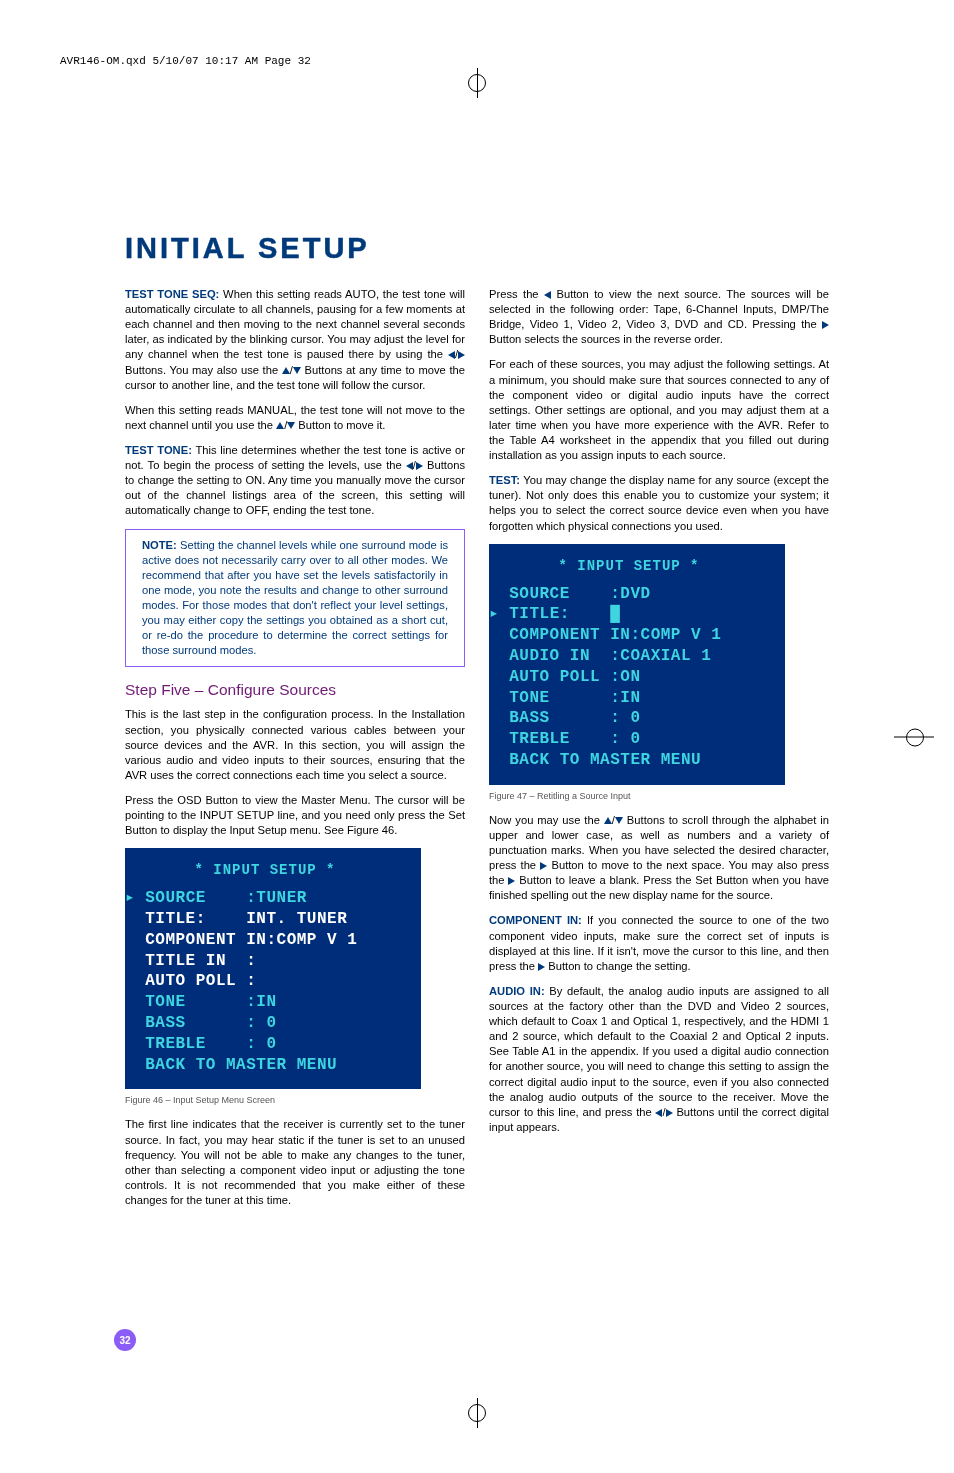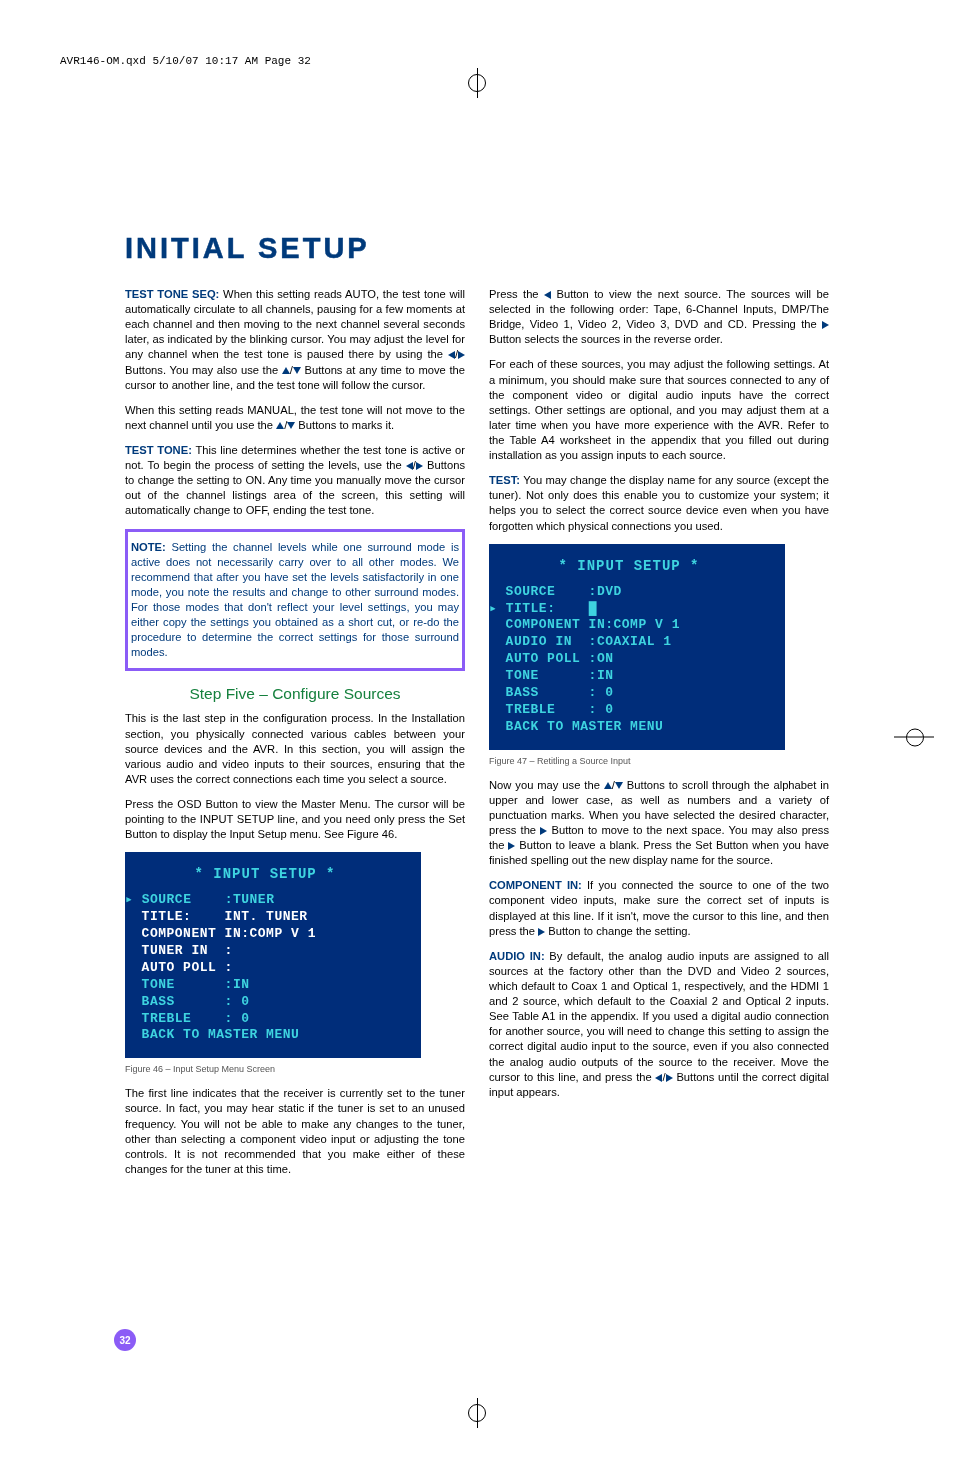--- a/index.html
+++ b/index.html
@@ -139,50 +139,49 @@
   .tri-l, .tri-r, .tri-u, .tri-d {
     display: inline-block;
     width: 0; height: 0;
     vertical-align: middle;
   }
   .tri-l { border-top: 4px solid transparent; border-bottom: 4px solid transparent; border-right: 7px solid #003a7b; }
   .tri-r { border-top: 4px solid transparent; border-bottom: 4px solid transparent; border-left: 7px solid #003a7b; }
   .tri-u { border-left: 4px solid transparent; border-right: 4px solid transparent; border-bottom: 7px solid #003a7b; }
   .tri-d { border-left: 4px solid transparent; border-right: 4px solid transparent; border-top: 7px solid #003a7b; }
   .note-box {
-    border: 3px solid #8b5cf6;
-    padding: 8px 3px;
+    border: 1px solid #8b5cf6;
+    padding: 8px 16px;
     margin: 8px 0 14px 0;
   }
   .note-box .body { color: #003a7b; margin: 0; }
   .h2 {
     font-size: 15.5px;
     font-weight: 400;
     margin: 6px 0 8px 0;
-    color: #15803d;
-    text-align: center;
+    color: #701a75;
   }
   .osd {
     background: #002d7a;
     padding: 14px 16px 14px 0;
     margin: 10px 0 6px 0;
     width: 280px;
   }
   .osd-hdr {
     color: #3ed4e0;
     font-family: "Courier New", monospace;
     font-size: 14px;
     font-weight: bold;
     letter-spacing: 1px;
     text-align: center;
     margin-bottom: 10px;
   }
   .osd-row {
     font-family: "Courier New", monospace;
-    font-size: 13px;
+    font-size: 16px;
     font-weight: bold;
     letter-spacing: 0.5px;
     color: #3ed4e0;
     white-space: pre;
     line-height: 1.3;
   }
   .osd-dim { color: #ffffff; }
   .caption {
     font-size: 9px;
     color: #555;
@@ -217,21 +216,21 @@
     <div class="title">INITIAL SETUP</div>
 
     <div class="columns">
 
       <div class="col">
         <p class="body">
           <span class="runin">TEST TONE SEQ:</span><span> When this setting reads AUTO, the test tone will automatically circulate to all channels, pausing for a few moments at each channel and then moving to the next channel several seconds later, as indicated by the blinking cursor. You may adjust the level for any channel when the test tone is paused there by using the </span><span class="tri-l"></span>/<span class="tri-r"></span><span> Buttons. You may also use the </span><span class="tri-u"></span>/<span class="tri-d"></span><span> Buttons at any time to move the cursor to another line, and the test tone will follow the cursor.</span>
         </p>
 
         <p class="body">
-          <span>When this setting reads MANUAL, the test tone will not move to the next channel until you use the </span><span class="tri-u"></span>/<span class="tri-d"></span><span> Buttons to marks it.</span>
+          <span>When this setting reads MANUAL, the test tone will not move to the next channel until you use the </span><span class="tri-u"></span>/<span class="tri-d"></span><span> Button to move it.</span>
         </p>
 
         <p class="body">
           <span class="runin">TEST TONE:</span><span> This line determines whether the test tone is active or not. To begin the process of setting the levels, use the </span><span class="tri-l"></span>/<span class="tri-r"></span><span> Buttons to change the setting to ON. Any time you manually move the cursor out of the channel listings area of the screen, this setting will automatically change to OFF, ending the test tone.</span>
         </p>
 
         <div class="note-box">
           <p class="body">
             <span class="runin">NOTE:</span><span> Setting the channel levels while one surround mode is active does not necessarily carry over to all other modes. We recommend that after you have set the levels satisfactorily in one mode, you note the results and change to other surround modes. For those modes that don't reflect your level settings, you may either copy the settings you obtained as a short cut, or re-do the procedure to determine the correct settings for those surround modes.</span>
           </p>
@@ -240,21 +239,21 @@
         <div class="h2">Step Five – Configure Sources</div>
         <p class="body">This is the last step in the configuration process. In the Installation section, you physically connected various cables between your source devices and the AVR. In this section, you will assign the various audio and video inputs to their sources, ensuring that the AVR uses the correct connections each time you select a source.</p>
         <p class="body">Press the OSD Button to view the Master Menu. The cursor will be pointing to the INPUT SETUP line, and you need only press the Set Button to display the Input Setup menu. See Figure 46.</p>
 
         <div class="osd">
           <div class="osd-hdr">* INPUT SETUP *</div>
           <div id="osd1-rows">
               <div class="osd-row">▸ SOURCE    :TUNER</div>
               <div class="osd-row osd-dim">  TITLE:    INT. TUNER</div>
               <div class="osd-row osd-dim">  COMPONENT IN:COMP V 1</div>
-              <div class="osd-row osd-dim">  TUNER IN  :</div>
+              <div class="osd-row osd-dim">  TITLE IN  :</div>
               <div class="osd-row osd-dim">  AUTO POLL :</div>
               <div class="osd-row">  TONE      :IN</div>
               <div class="osd-row">  BASS      : 0</div>
               <div class="osd-row">  TREBLE    : 0</div>
               <div class="osd-row">  BACK TO MASTER MENU</div>
             </div>
         </div>
         <div class="caption">Figure 46 –  Input Setup Menu Screen</div>
 
         <p class="body">The first line indicates that the receiver is currently set to the tuner source. In fact, you may hear static if the tuner is set to an unused frequency. You will not be able to make any changes to the tuner, other than selecting a component video input or adjusting the tone controls. It is not recommended that you make either of these changes for the tuner at this time.</p>

